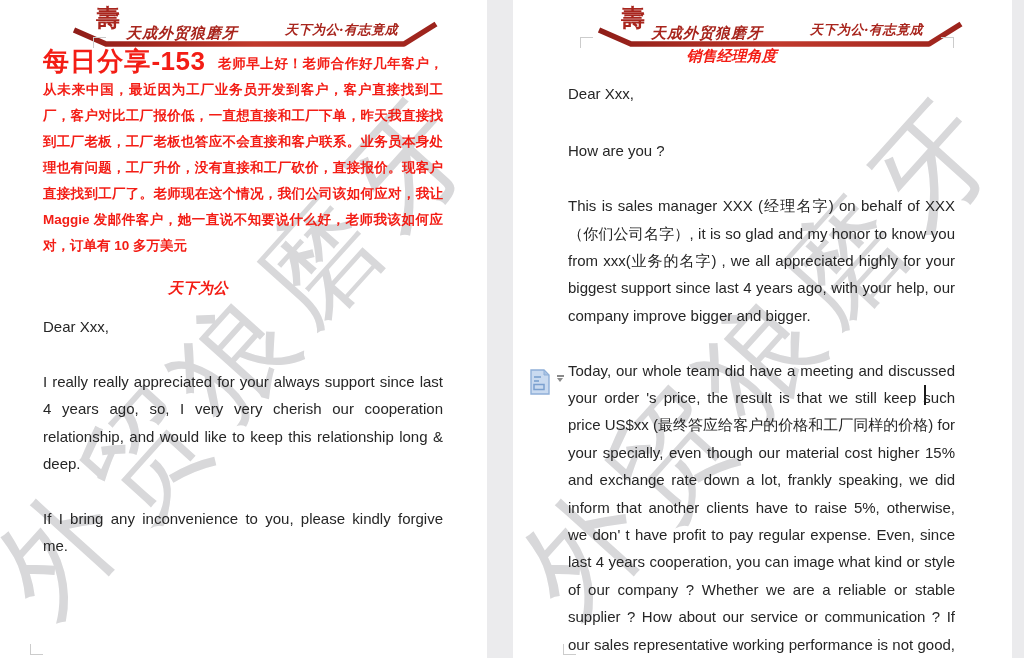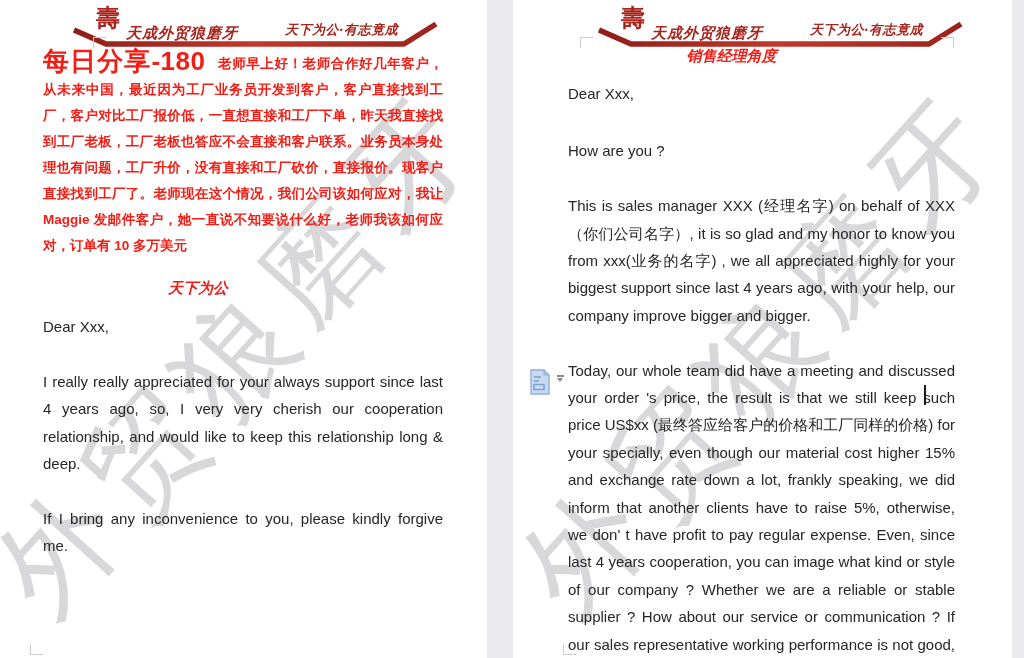--- a/index.html
+++ b/index.html
@@ -112,21 +112,21 @@
         <path d="M24,30 H86" stroke="url(#rg1)" stroke-width="2.2" fill="none"></path>
         <path d="M86,30 L118,44 H416 L448,24" stroke="url(#rg1)" stroke-width="5.5" fill="none" stroke-linejoin="round"></path>
         <path d="M448,24 H485" stroke="url(#rg1)" stroke-width="2.2" fill="none"></path>
       </svg>
       <div class="hdr-seal">壽</div>
       <div class="hdr-brand">天成外贸狼磨牙</div>
       <div class="hdr-slogan">天下为公·有志竟成</div>
     </div>
 
     <div class="content">
-      <p class="red-intro"><span class="share-title">每日分享-180</span><span>老师早上好！老师合作好几年客户，从未来中国，最近因为工厂业务员开发到客户，客户直接找到工厂，客户对比工厂报价低，一直想直接和工厂下单，昨天我直接找到工厂老板，工厂老板也答应不会直接和客户联系。业务员本身处理也有问题，工厂升价，没有直接和工厂砍价，直接报价。现客户直接找到工厂了。老师现在这个情况，我们公司该如何应对，我让 Maggie 发邮件客户，她一直说不知要说什么好，老师我该如何应对，订单有 10 多万美元</span></p>
+      <p class="red-intro"><span class="share-title">每日分享-153</span><span>老师早上好！老师合作好几年客户，从未来中国，最近因为工厂业务员开发到客户，客户直接找到工厂，客户对比工厂报价低，一直想直接和工厂下单，昨天我直接找到工厂老板，工厂老板也答应不会直接和客户联系。业务员本身处理也有问题，工厂升价，没有直接和工厂砍价，直接报价。现客户直接找到工厂了。老师现在这个情况，我们公司该如何应对，我让 Maggie 发邮件客户，她一直说不知要说什么好，老师我该如何应对，订单有 10 多万美元</span></p>
 
       <h3 class="red-heading">天下为公</h3>
 
       <p class="en salutation">Dear Xxx,</p>
       <p class="en">I really really appreciated for your always support since last 4 years ago, so, I very very cherish our cooperation relationship, and would like to keep this relationship long &amp; deep.</p>
       <p class="en tight">If I bring any inconvenience to you, please kindly forgive me.</p>
 
     </div>
   </div>
 

